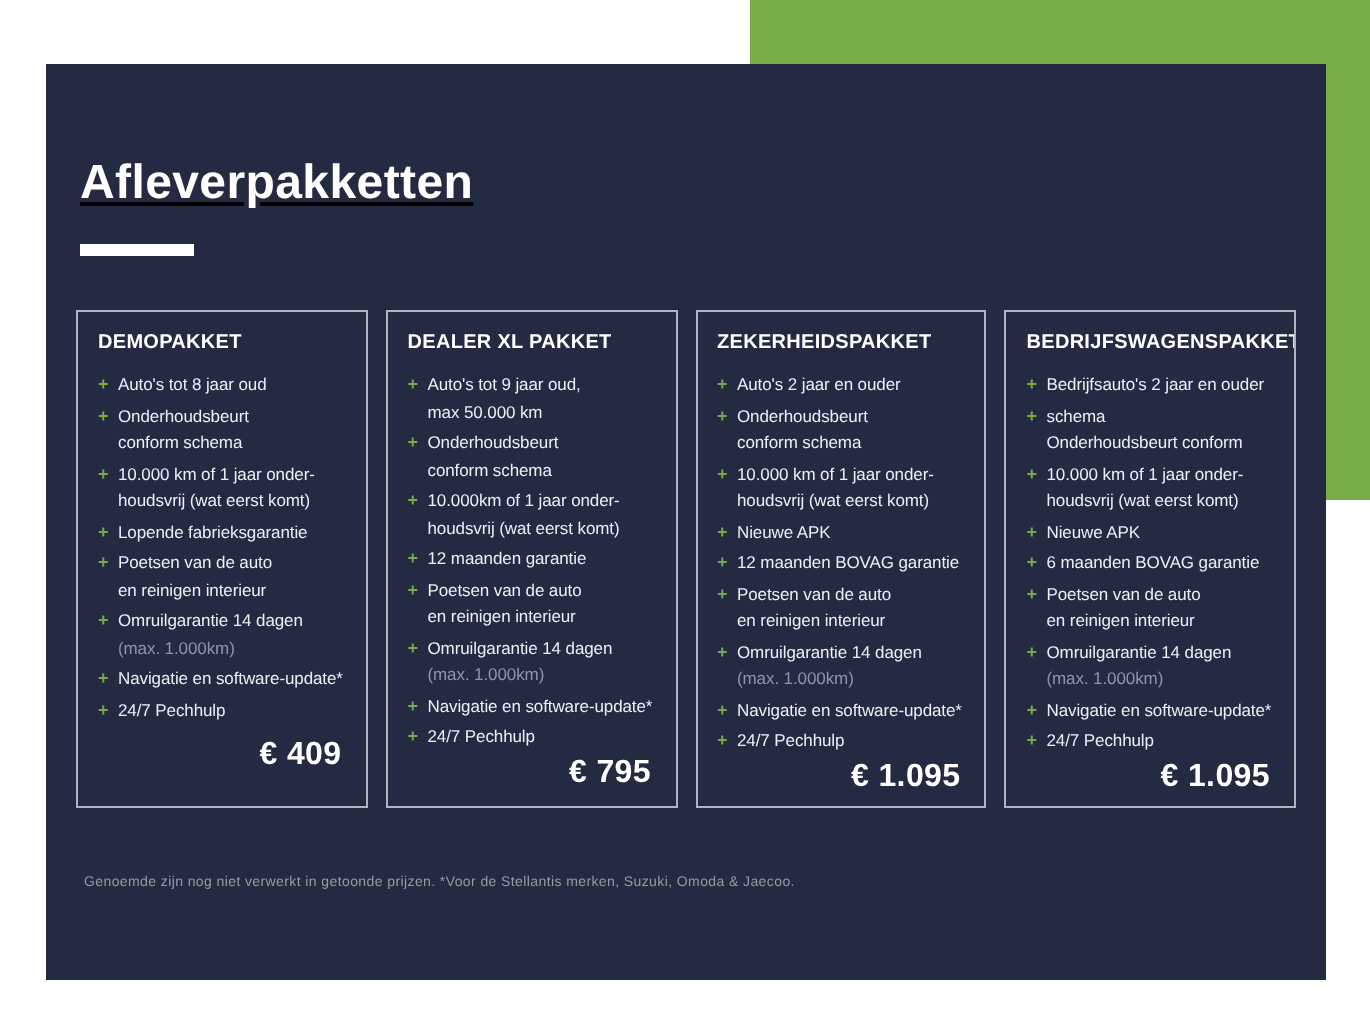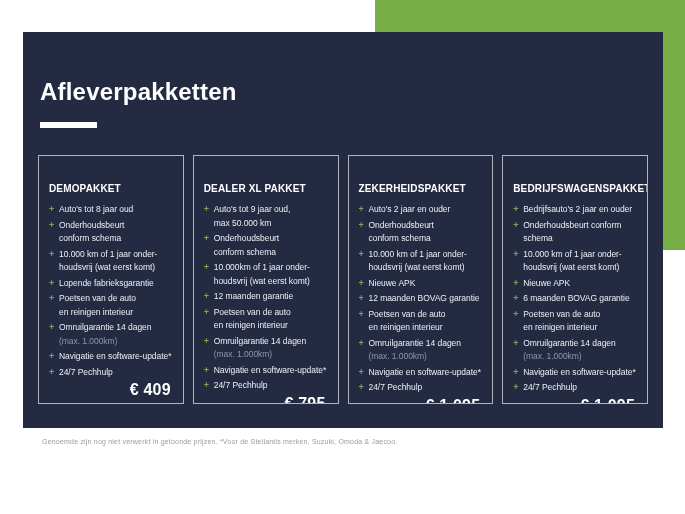--- a/index.html
+++ b/index.html
@@ -13,24 +13,25 @@
   .green-block {
     position: absolute;
     left: 375px; top: 0;
     width: 310px; height: 250px;
     background: var(--accent-green, #76AD44);
     z-index: 0;
   }
   .panel {
     position: absolute;
     left: 23px; top: 32px;
-    width: 640px; height: 396px;
+    width: 640px; height: 458px;
     background: var(--panel, #232A42);
     z-index: 1;
     padding: 46px 15px 0 17px;
+    text-decoration: underline;
   }
   .title {
     color: #ffffff;
     font-size: 24px;
     font-weight: bold;
     letter-spacing: 0.2px;
   }
   .title-underline {
     width: 57px; height: 6px;
     background: #ffffff;
@@ -41,21 +42,21 @@
     left: 15px; right: 15px; top: 123px;
     height: 249px;
     display: flex;
     gap: 9px;
   }
   .card {
     flex: 1 1 0;
     border: 1px solid rgba(255,255,255,0.65);
     display: flex;
     flex-direction: column;
-    padding: 27px 9px 16px 10px;
+    padding: 10px 9px 16px 10px;
     overflow: hidden;
   }
   .card-title {
     color: #ffffff;
     font-size: 10px;
     font-weight: bold;
     letter-spacing: 0.15px;
     white-space: nowrap;
     margin-bottom: 9px;
   }
@@ -241,22 +242,22 @@
       </div>
       <div class="card">
         <h2 class="card-title">BEDRIJFSWAGENSPAKKET</h2>
         <ul class="feature-list">
           <li class="feature-item">
             <span class="plus">+</span>
             <div class="feature-line">Bedrijfsauto's 2 jaar en ouder</div>
           </li>
           <li class="feature-item">
             <span class="plus">+</span>
+            <div class="feature-line">schema</div>
             <div class="feature-line">Onderhoudsbeurt conform</div>
-            <div class="feature-line">schema</div>
           </li>
           <li class="feature-item">
             <span class="plus">+</span>
             <div class="feature-line">10.000 km of 1 jaar onder-</div>
             <div class="feature-line">houdsvrij (wat eerst komt)</div>
           </li>
           <li class="feature-item">
             <span class="plus">+</span>
             <div class="feature-line">Nieuwe APK</div>
           </li>

